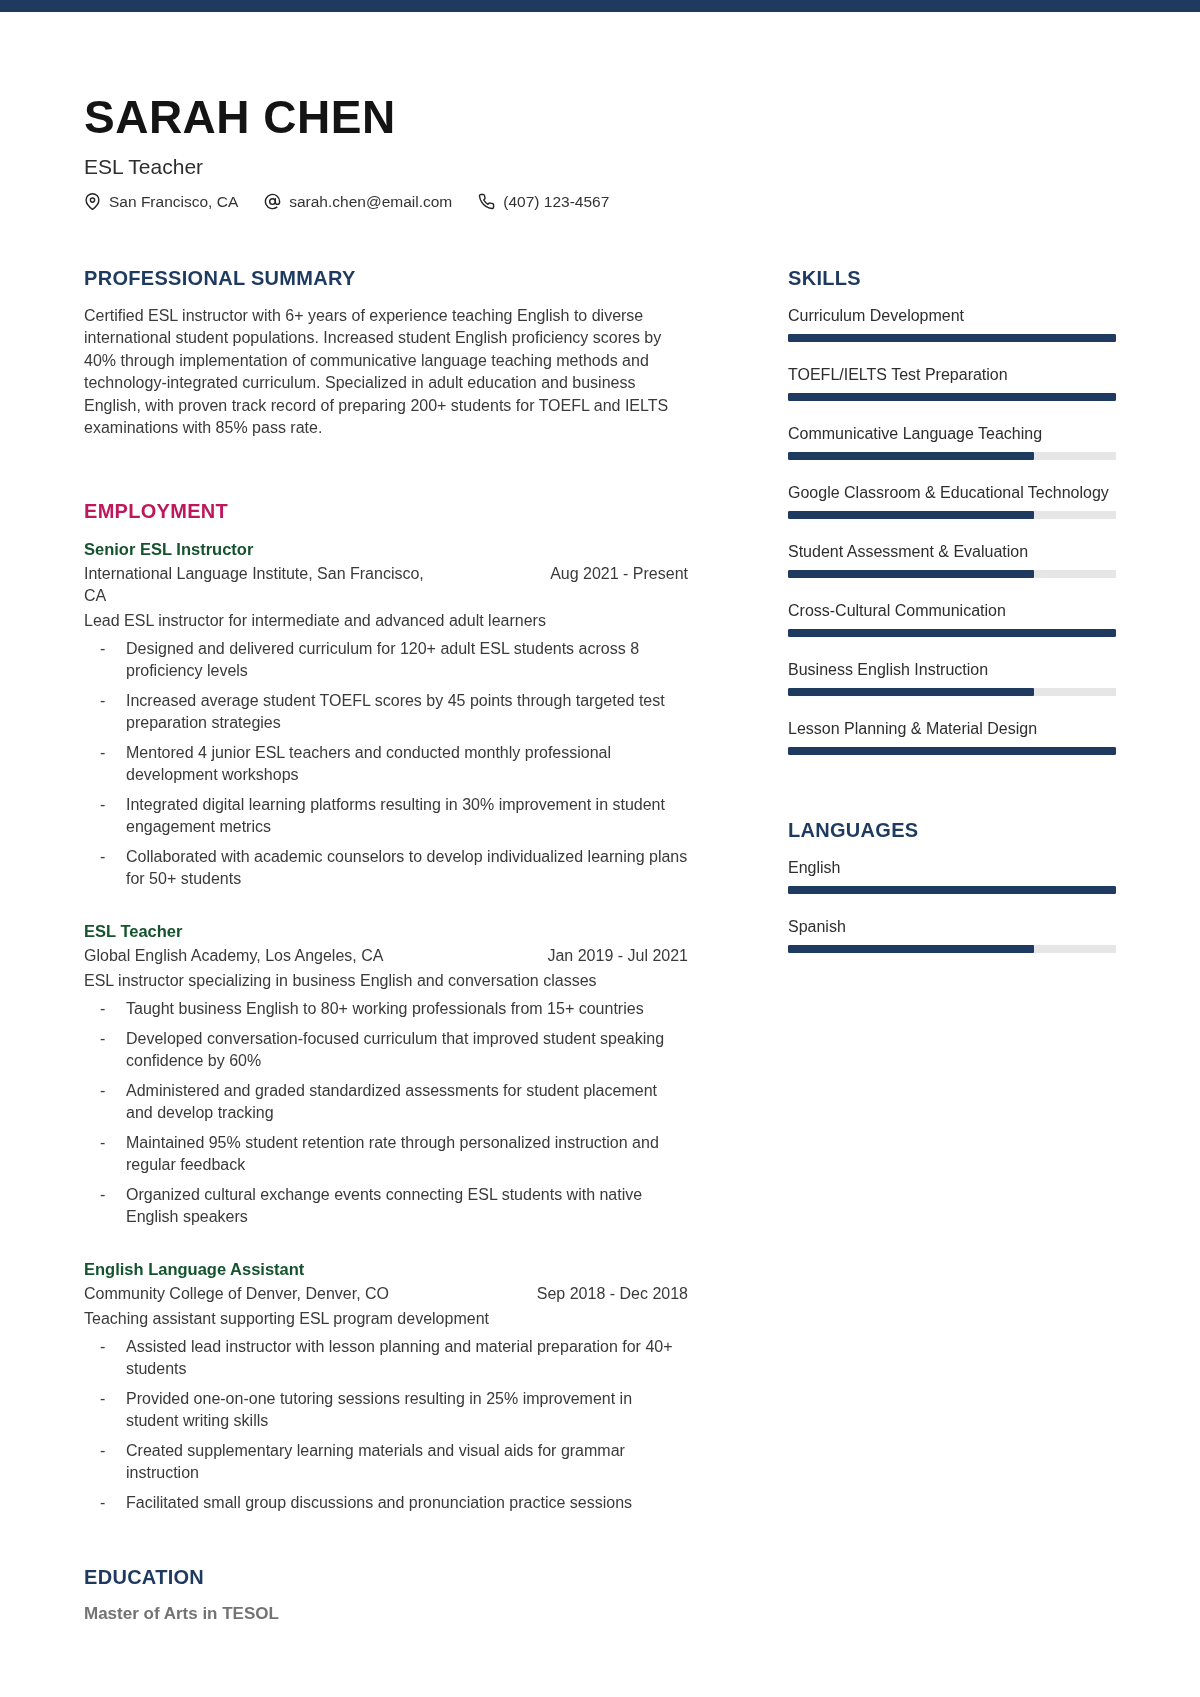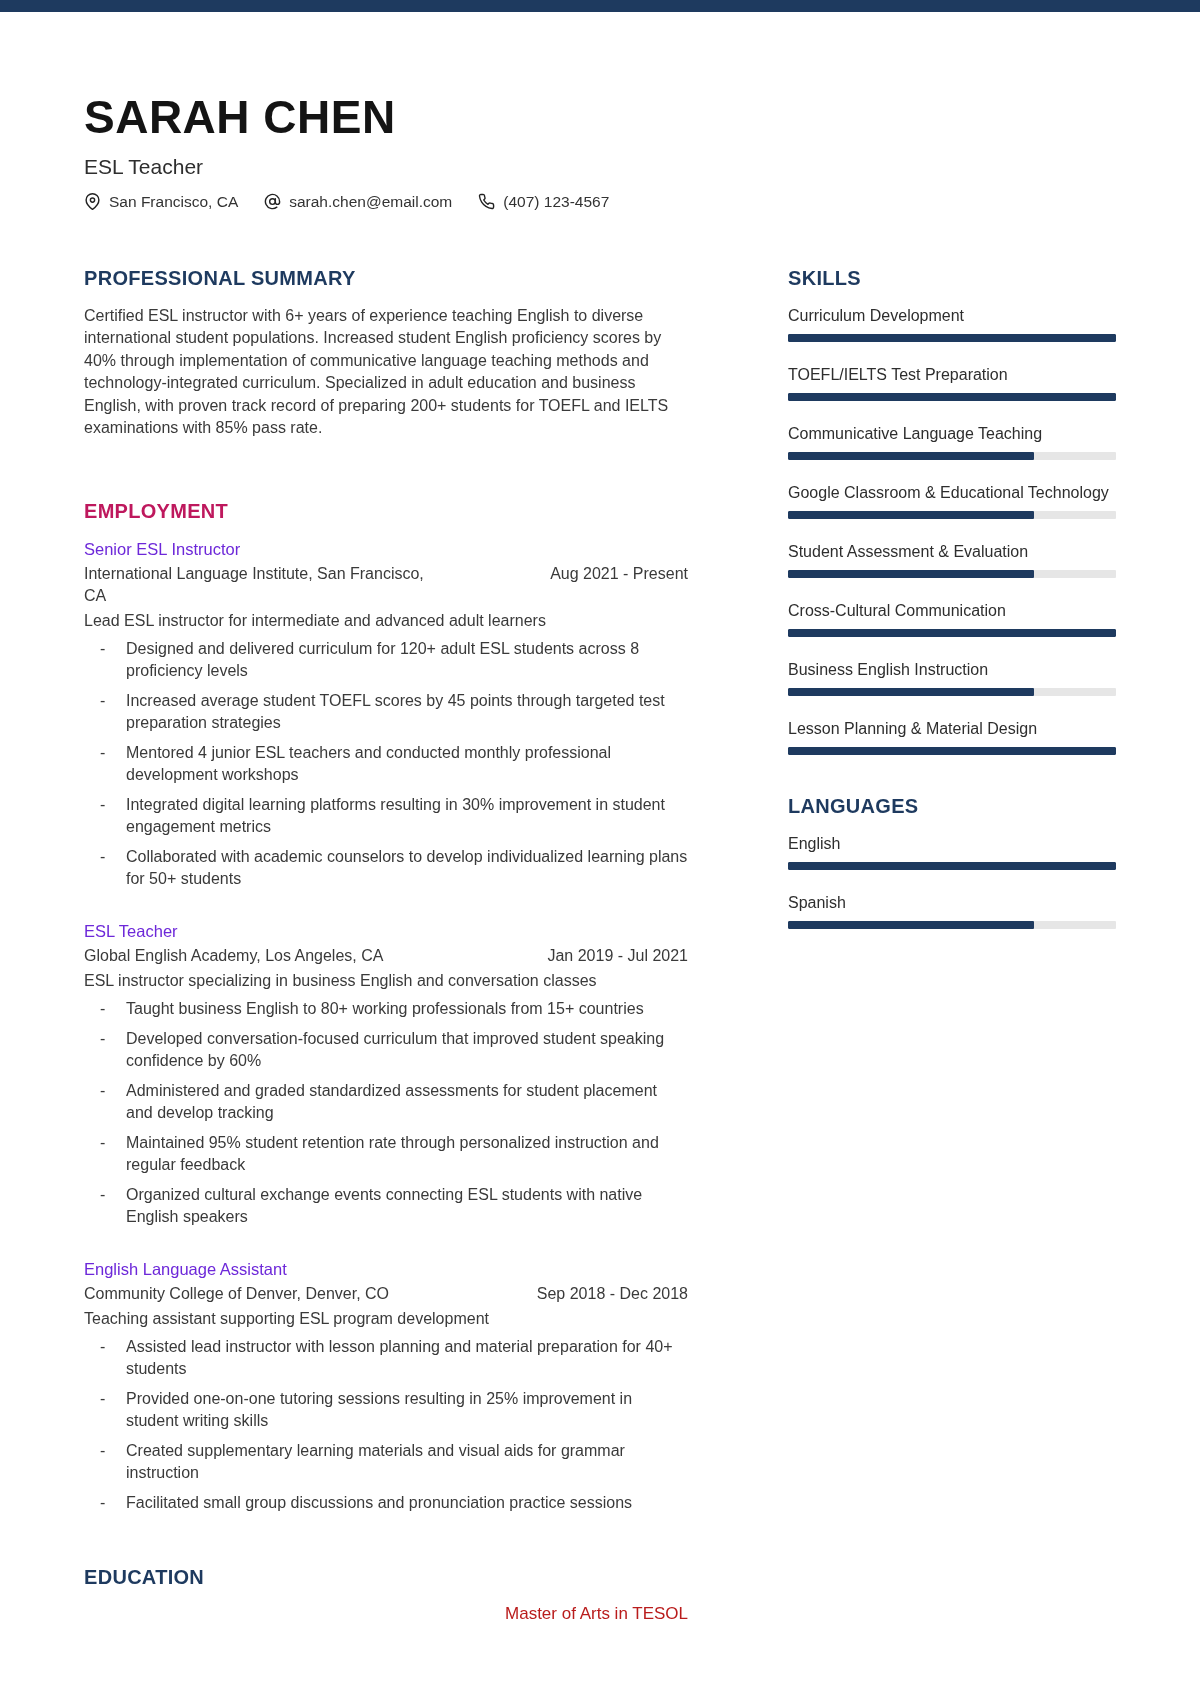--- a/index.html
+++ b/index.html
@@ -60,22 +60,22 @@
   
   .summary-text {
     font-size: 16px;
     line-height: 22.5px;
     color: #3a3a3a;
   }
   .section-employment { margin-top: 60px; }
   .job { margin-bottom: 30px; }
   .job-title {
     font-size: 16.5px;
-    font-weight: 400;
-    color: #6d28d9;
+    font-weight: 700;
+    color: #14532d;
     line-height: 22px;
   }
   .job-meta {
     display: flex;
     justify-content: space-between;
     align-items: flex-start;
     line-height: 22px;
     margin-top: 3px;
     font-size: 16px;
   }
@@ -97,43 +97,42 @@
   }
   .bullets li::before {
     content: "-";
     position: absolute;
     left: 16px;
     top: 0;
   }
   .section-education { margin-top: 52px; }
   .degree {
     font-size: 17px;
-    font-weight: 400;
-    color: #b91c1c;
-    text-align: right;
+    font-weight: 700;
+    color: #737373;
   }
   
   .skill { margin-bottom: 22px; }
   .skill-label {
     font-size: 16px;
     line-height: 22px;
     color: #2e2e2e;
     margin-bottom: 7px;
   }
   .bar-track {
     width: 100%;
     height: 8px;
     border-radius: 1px;
     overflow: hidden;
   }
   .bar-fill {
     height: 100%;
     border-radius: 1px;
   }
-  .section-languages { margin-top: 40px; }
+  .section-languages { margin-top: 64px; }
 </style>
 </head>
 <body>
 
 <div class="top-accent-bar" style="background: rgb(30, 58, 95);"></div>
 
 <div class="page">
 
   <div class="header">
     <div class="name">SARAH CHEN</div>

